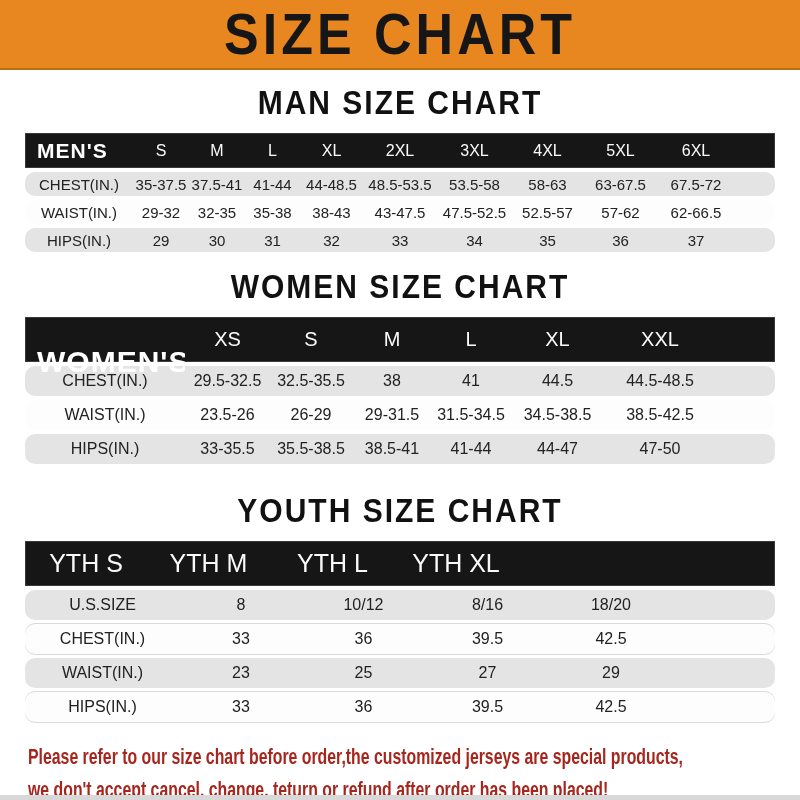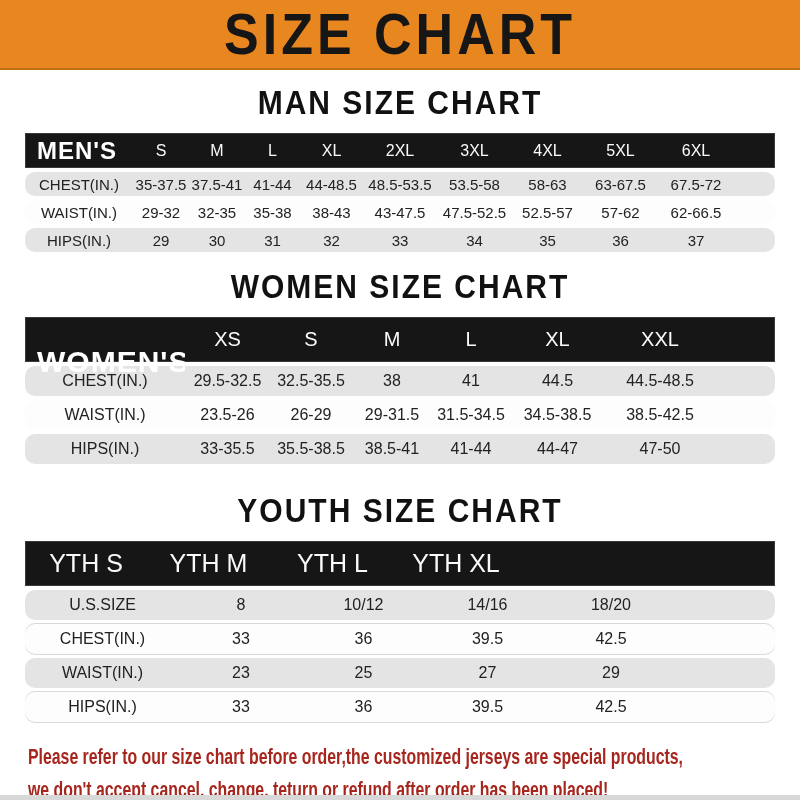--- a/index.html
+++ b/index.html
@@ -28,21 +28,21 @@
     box-shadow:0 0 0 1px #3a3a3a inset;}
   .cell{text-align:center;flex:0 0 auto;overflow:hidden;white-space:nowrap;}
   .hlabel{text-align:left;padding-left:12px;color:#fff;font-weight:bold;}
   .hcol{color:#fafafa;}
   .trow{display:flex;align-items:center;margin-top:4px;border-radius:10px;}
   .trow.gray{background:var(--row-gray);}
   .trow.white{background:#fdfdfd;}
   .rlabel,.val{color:#222;}
   
   .size-table[data-table="0"] .tbar{height:35px;}
-  .size-table[data-table="0"] .hlabel{font-size:24px;letter-spacing:1px;}
+  .size-table[data-table="0"] .hlabel{font-size:21px;letter-spacing:1px;}
   .size-table[data-table="0"] .hcol{font-size:16px;}
   .size-table[data-table="0"] .trow{height:24px;font-size:15px;}
   
   .size-table[data-table="1"] .tbar{height:45px;}
   .size-table[data-table="1"] .hlabel{font-size:30px;letter-spacing:1px;margin-top:44px;}
   .size-table[data-table="1"] .hcol{font-size:20px;}
   .size-table[data-table="1"] .trow{height:30px;font-size:16px;}
   
   .size-table[data-table="2"] .tbar{height:45px;}
   .size-table[data-table="2"] .hlabel{font-size:23px;letter-spacing:2px;}
@@ -173,21 +173,21 @@
         <div class="cell hcol" style="width: 122px;">YTH S</div>
         <div class="cell hcol" style="width: 123px;">YTH M</div>
         <div class="cell hcol" style="width: 125px;">YTH L</div>
         <div class="cell hcol" style="width: 122px;">YTH XL</div>
         <div class="cell spacer" style="width: 103px;"></div>
       </div>
       <div class="trow gray">
         <div class="cell rlabel" style="width: 155px;">U.S.SIZE</div>
         <div class="cell val" style="width: 122px;">8</div>
         <div class="cell val" style="width: 123px;">10/12</div>
-        <div class="cell val" style="width: 125px;">14/16</div>
+        <div class="cell val" style="width: 125px;">8/16</div>
         <div class="cell val" style="width: 122px;">18/20</div>
         <div class="cell spacer" style="width: 103px;"></div>
       </div>
       <div class="trow white">
         <div class="cell rlabel" style="width: 155px;">CHEST(IN.)</div>
         <div class="cell val" style="width: 122px;">33</div>
         <div class="cell val" style="width: 123px;">36</div>
         <div class="cell val" style="width: 125px;">39.5</div>
         <div class="cell val" style="width: 122px;">42.5</div>
         <div class="cell spacer" style="width: 103px;"></div>

